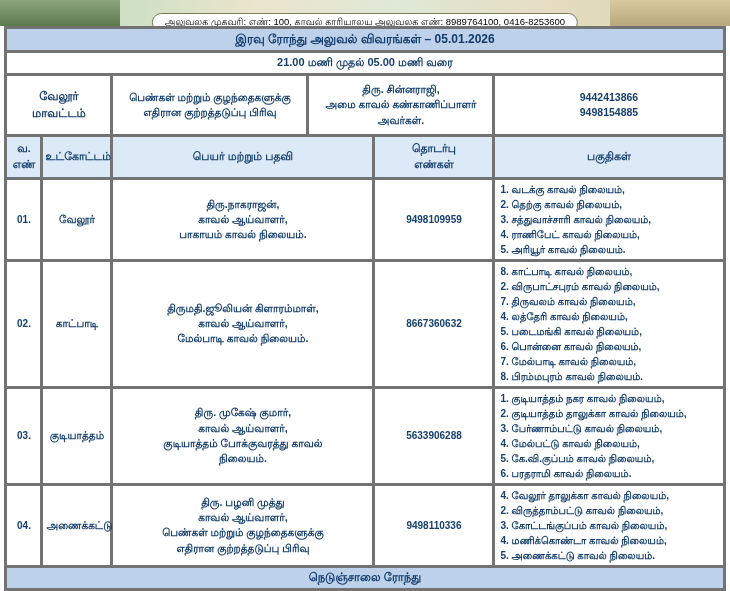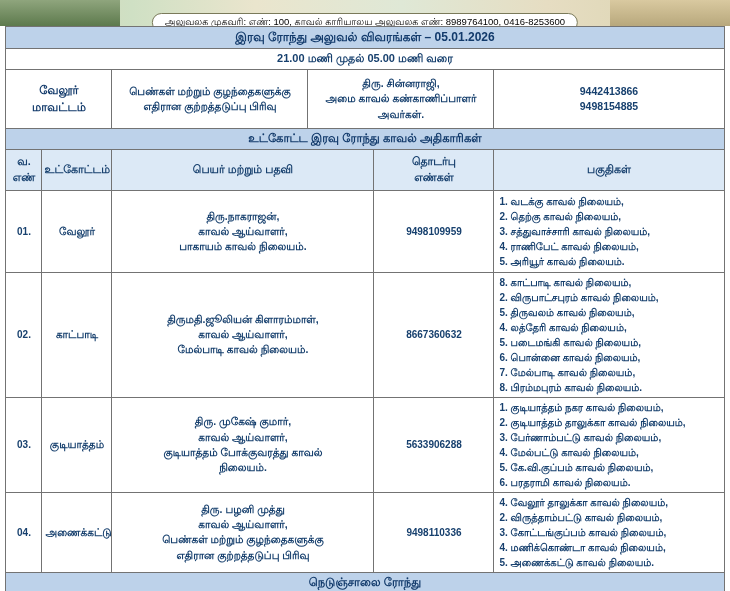--- a/index.html
+++ b/index.html
@@ -34,21 +34,21 @@
     border:1px solid #7a7a5a;
     border-radius:10px;
     padding:2px 12px;
     font-size:9.5px;
     white-space:nowrap;
     color:#000;
   }
 
   
   table{border-collapse:collapse;width:718px;margin:0 auto;table-layout:fixed;}
-  td,th{border:1px solid #737373;vertical-align:middle;padding:2px 3px;}
+  td,th{border:3px solid #737373;vertical-align:middle;padding:2px 3px;}
   .bluebar{
     background:#bdd2ea;
     text-align:center;
     font-weight:bold;
     color:#123a6b;
     font-size:12px;
     padding:3px 0;
   }
   .bluebar.small{font-size:11.5px;}
   .ctr{text-align:center;}
@@ -115,23 +115,20 @@
             <div>திரு. சின்னராஜி,</div>
             <div>அமை காவல் கண்காணிப்பாளர்</div>
             <div>அவர்கள்.</div>
           </td>
       <td class="cellblue bold ctr">
         <div>9442413866</div>
         <div>9498154885</div>
       </td>
     </tr>
 
-    <tr>
-      <td colspan="6" class="bluebar small">உட்கோட்ட இரவு ரோந்து காவல் அதிகாரிகள்</td>
-    </tr>
 
     <tr>
       <td class="hdr multiline">
             <div>வ.</div>
             <div>எண்</div>
           </td>
       <td class="hdr">உட்கோட்டம்</td>
       <td class="hdr" colspan="2">பெயர் மற்றும் பதவி</td>
       <td class="hdr multiline">
             <div>தொடர்பு</div>
@@ -163,21 +160,21 @@
       <td class="cellblue bold ctr">காட்பாடி</td>
       <td class="cellblue bold ctr multiline" colspan="2">
             <div>திருமதி.ஜூலியன் கிளாரம்மாள்,</div>
             <div>காவல் ஆய்வாளர்,</div>
             <div>மேல்பாடி காவல் நிலையம்.</div>
           </td>
       <td class="num">8667360632</td>
       <td class="places">
         <div>8. காட்பாடி காவல் நிலையம்,</div>
         <div>2. விருபாட்சபுரம் காவல் நிலையம்,</div>
-        <div>5. திருவலம் காவல் நிலையம்,</div>
+        <div>7. திருவலம் காவல் நிலையம்,</div>
         <div>4. லத்தேரி காவல் நிலையம்,</div>
         <div>5. படைமங்கி காவல் நிலையம்,</div>
         <div>6. பொன்னை காவல் நிலையம்,</div>
         <div>7. மேல்பாடி காவல் நிலையம்,</div>
         <div>8. பிரம்மபுரம் காவல் நிலையம்.</div>
       </td>
     </tr>
 
     <tr style="height:94px">
       <td class="num">03.</td>

